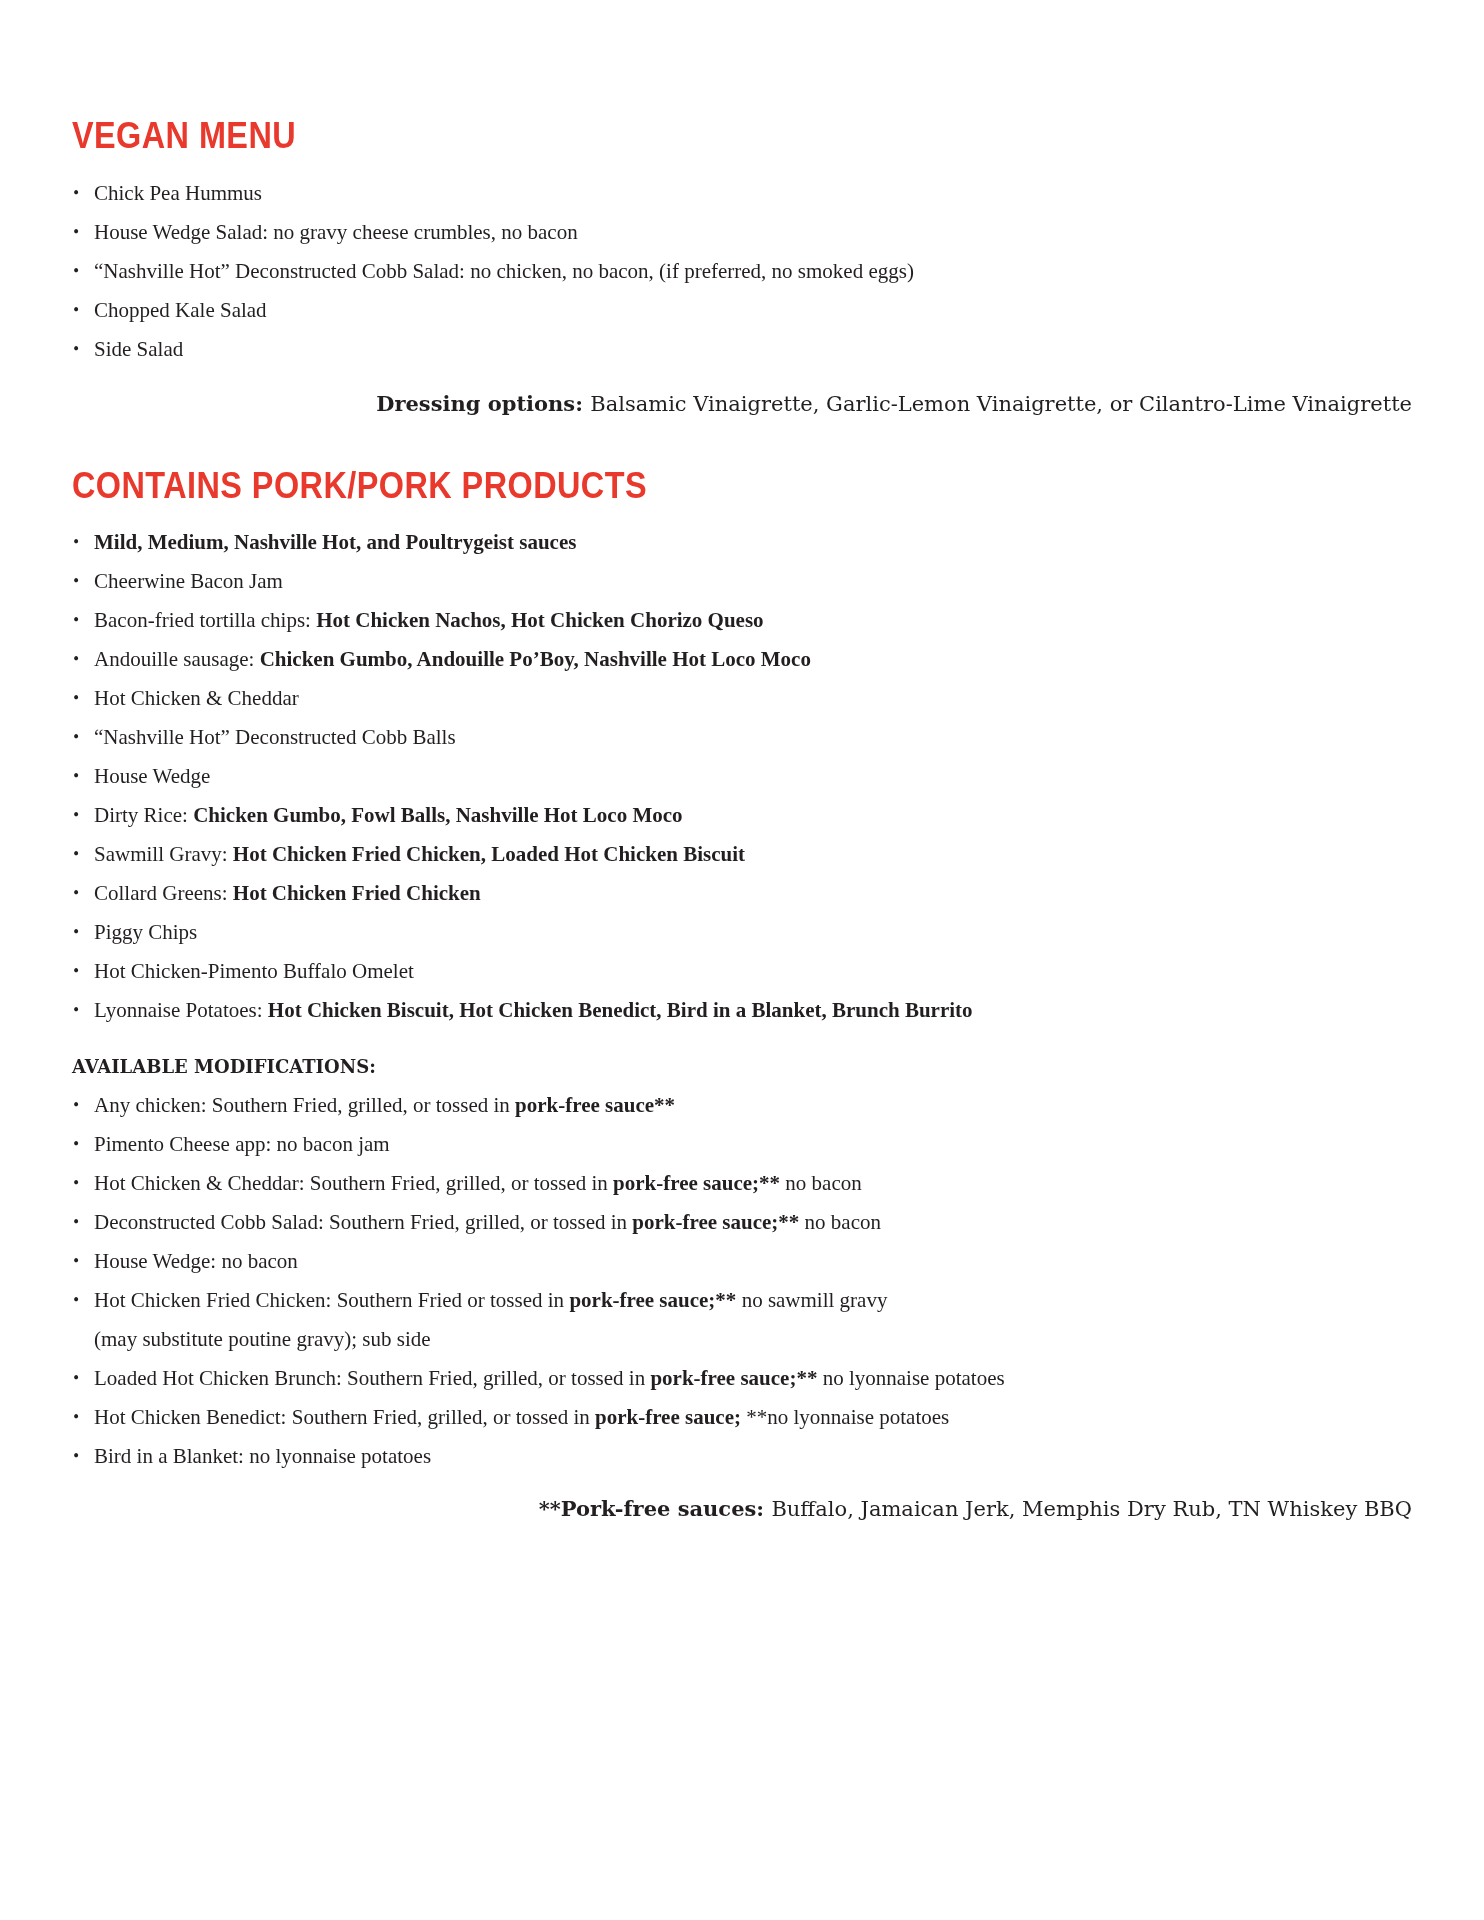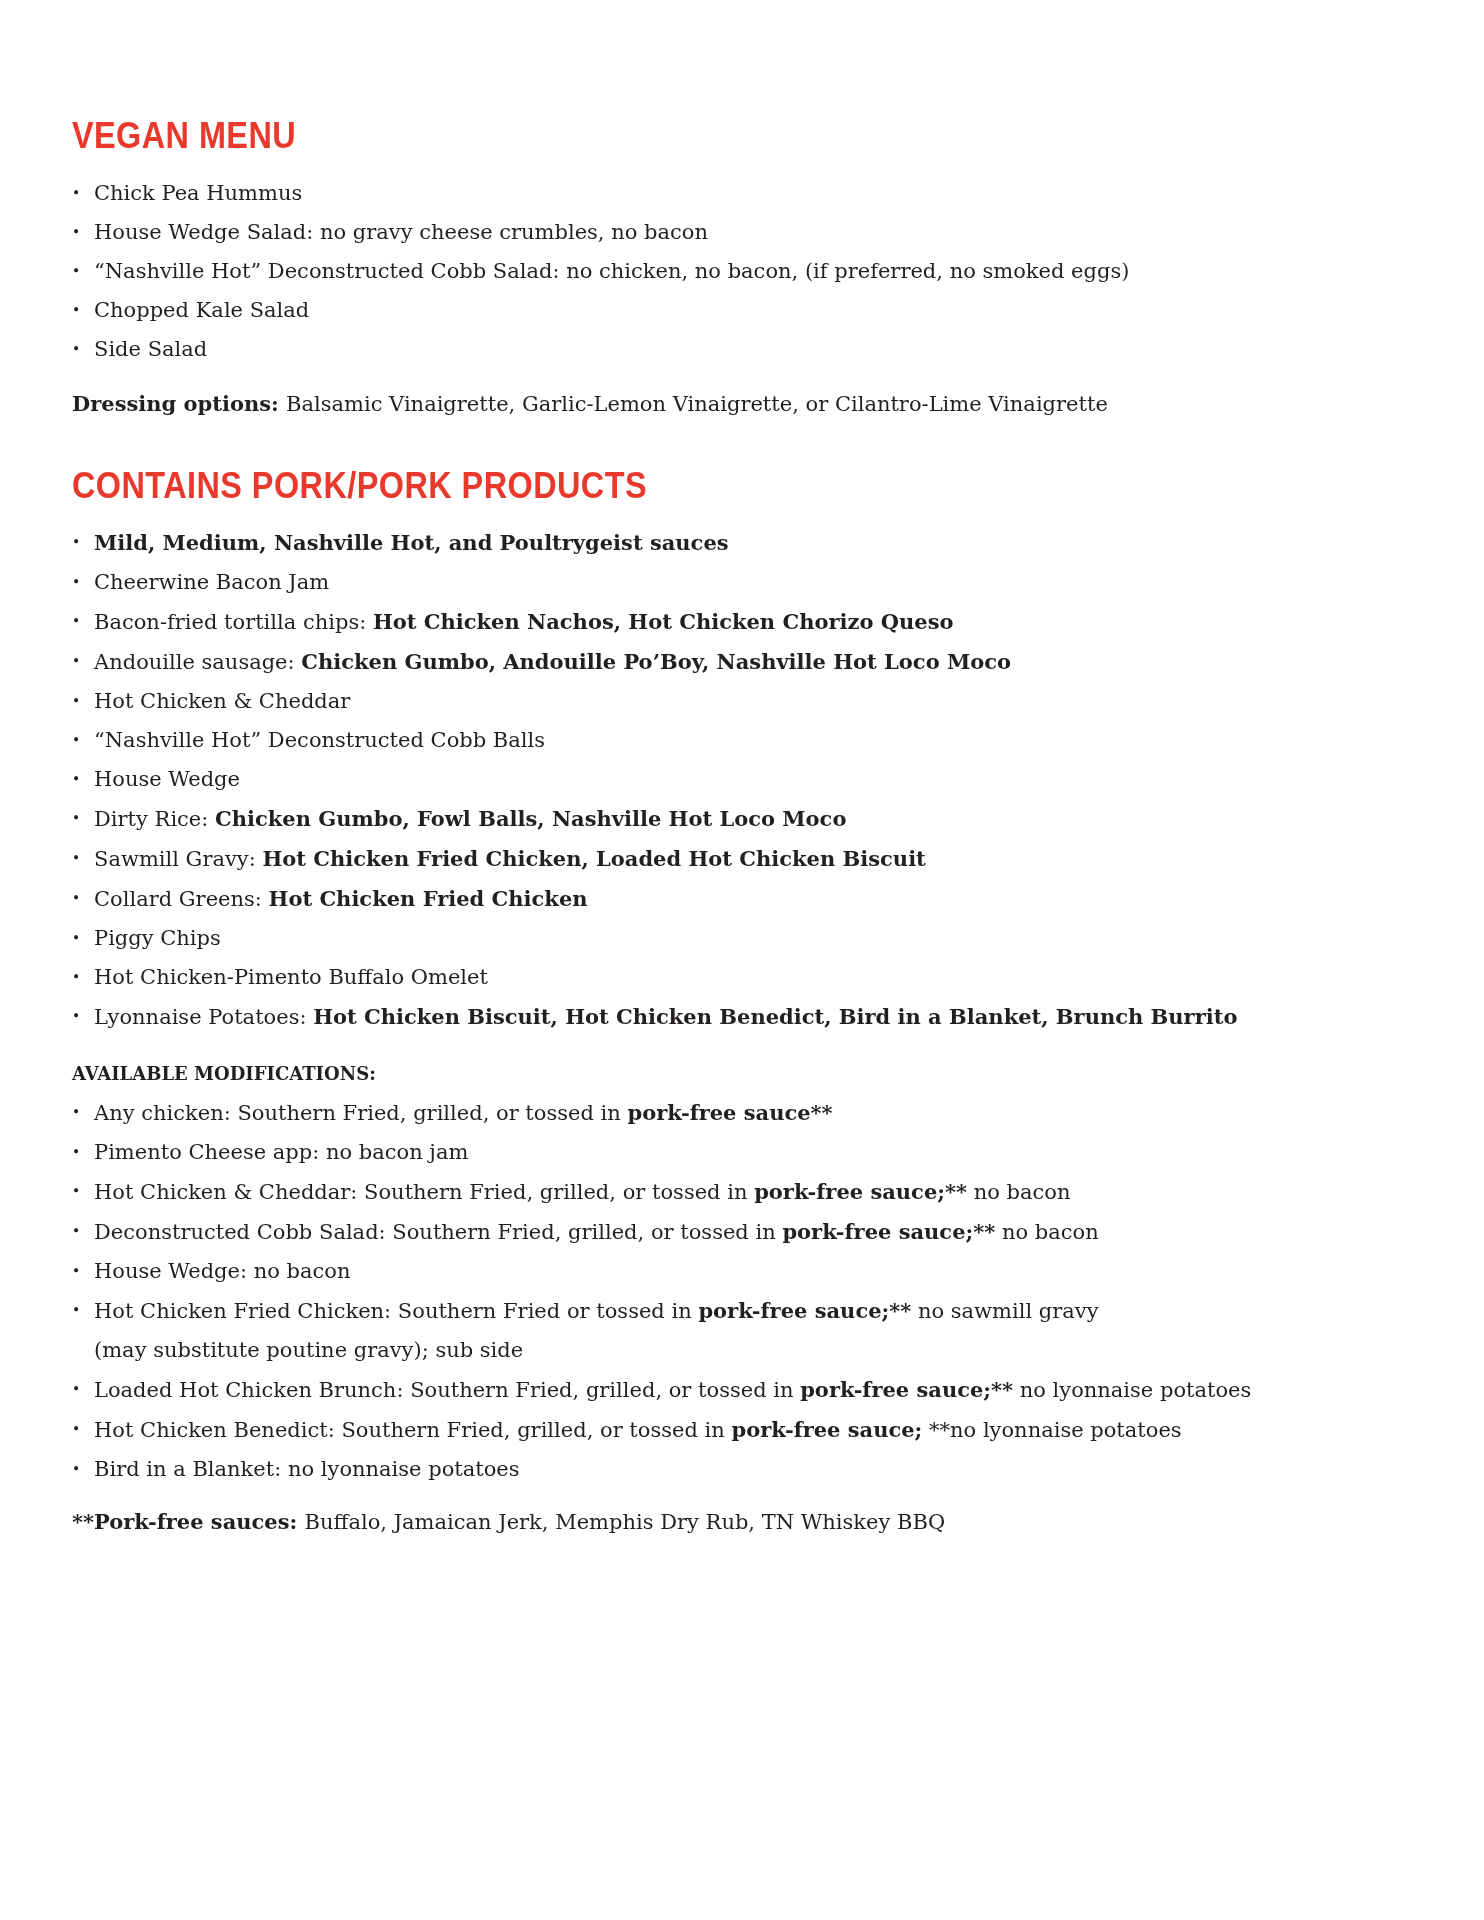--- a/index.html
+++ b/index.html
@@ -38,27 +38,29 @@
   }
   .bullet {
     flex: 0 0 22px;
     font-size: 14px;
     line-height: 39px;
     color: #231f20;
   }
   .li-text {
     flex: 1 1 auto;
     white-space: pre-wrap;
+    font-family: Liberation Serif, serif;
   }
   .b { font-weight: bold; }
   .note {
     font-size: 21px;
     line-height: 39px;
     margin-top: 15px;
     white-space: pre-wrap;
+    text-align: right;
   }
   .subheading {
     font-size: 18px;
     font-weight: bold;
     line-height: 39px;
     margin-top: 17px;
   }
   .footnote { margin-top: 13px; }
 </style>
 </head>

